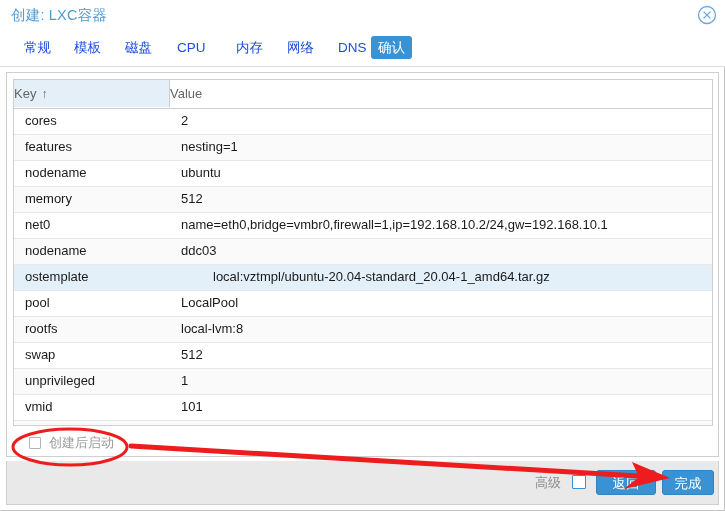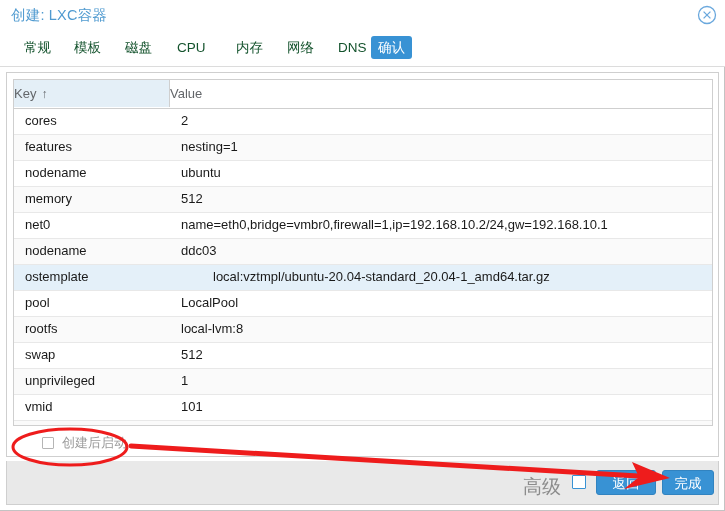--- a/index.html
+++ b/index.html
@@ -63,21 +63,21 @@
     height: 36px;
     background: #ffffff;
     border-bottom: 1px solid #dcdcdc;
   }
   .tab {
     position: absolute;
     top: 6px;
     height: 23px;
     line-height: 23px;
     font-size: 13.5px;
-    color: #14532d;
+    color: #1d4ed8;
     padding: 0 7px;
     border-radius: 3px;
     cursor: pointer;
     white-space: nowrap;
   }
   .tab.active {
     background: #3892d4;
     color: #ffffff;
   }
 
@@ -151,21 +151,21 @@
     padding-left: 11px;
     white-space: nowrap;
     overflow: hidden;
   }
   .cell.key { width: 156px; }
   .cell.value { flex: 1; }
 
   
   #start-row {
     position: absolute;
-    left: 16px;
+    left: 3px;
     top: 360px;
     height: 20px;
     display: flex;
     align-items: center;
     padding-left: 19px;
   }
   #start-box {
     width: 12px;
     height: 12px;
     box-sizing: border-box;
@@ -189,21 +189,21 @@
     height: 44px;
     box-sizing: border-box;
     background: #e9e9e9;
     border: 1px solid #cfcfcf;
     border-top: none;
   }
   #adv-label {
     position: absolute;
     right: 157px;
     top: 13px;
-    font-size: 19px;
+    font-size: 13px;
     color: #8c8c8c;
     white-space: nowrap;
   }
   #adv-box {
     position: absolute;
     right: 132px;
     top: 14px;
     width: 14px;
     height: 14px;
     box-sizing: border-box;

